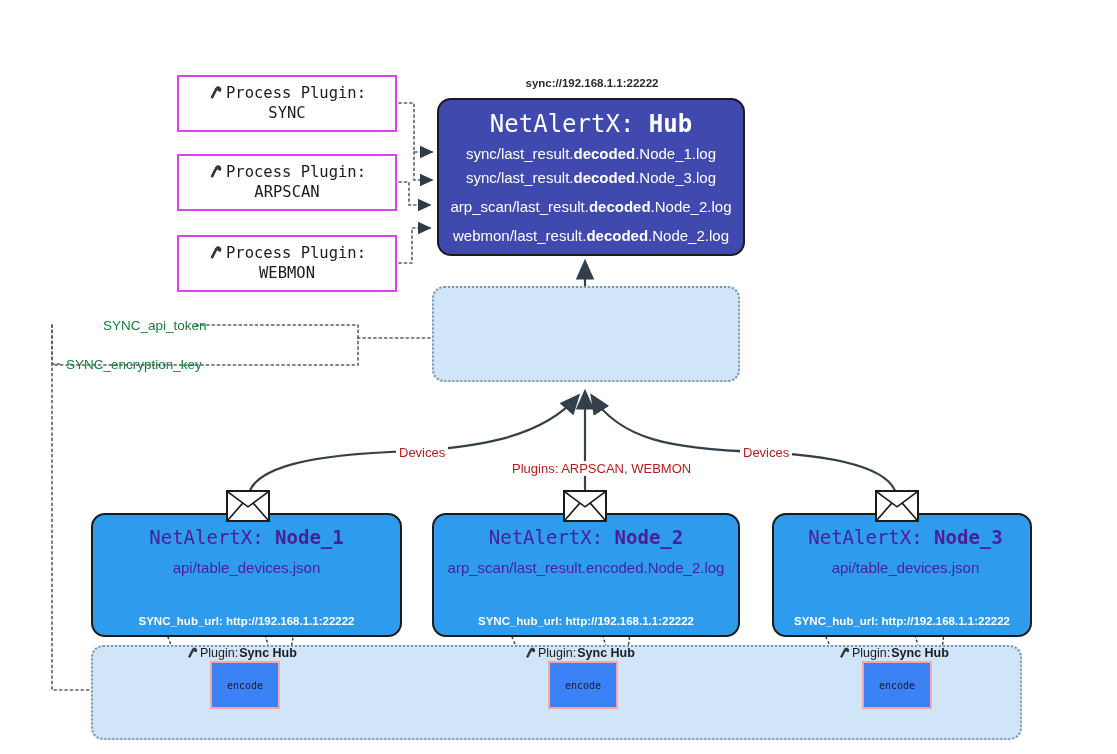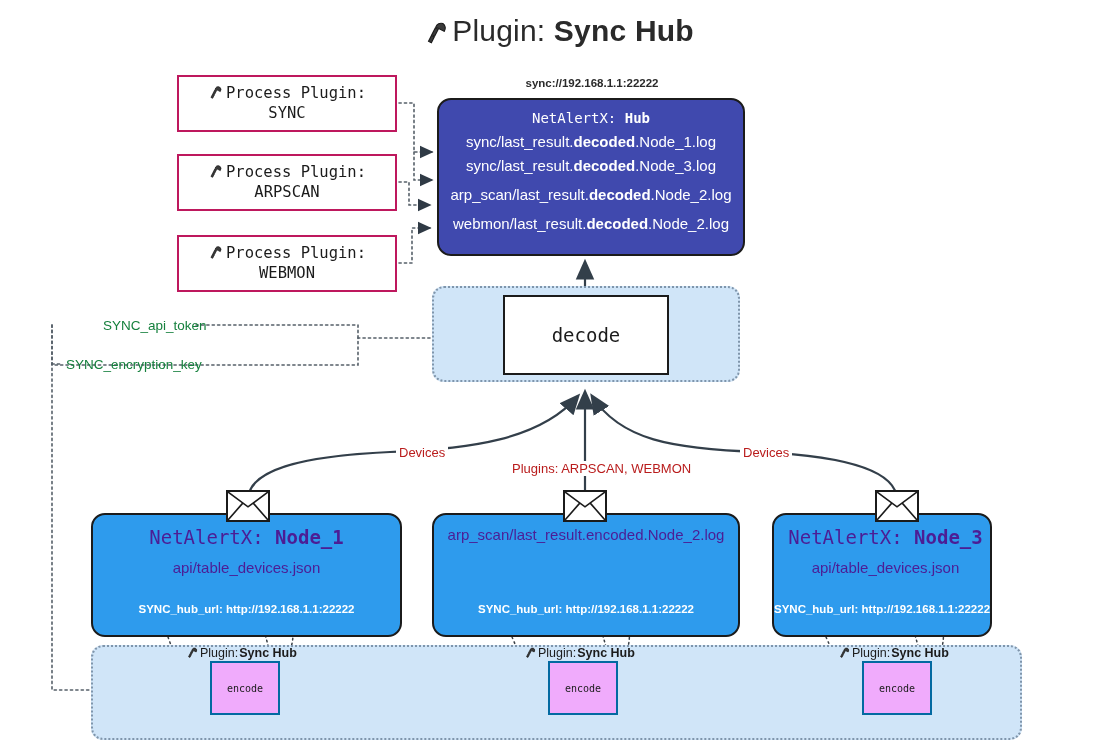--- a/index.html
+++ b/index.html
@@ -18,28 +18,28 @@
   .plug-glyph{display:inline-block;transform:rotate(-18deg);font-size:27px;line-height:1;
               position:relative;top:3px;margin-right:2px;}
 
   
   #hub-url{left:437px;top:77px;width:310px;text-align:center;font-size:11.5px;color:#2a2a2a;font-weight:600;}
 
   
   #hub{left:437px;top:98px;width:308px;height:158px;background:#4049ae;border:2px solid #1b1b1b;
        border-radius:14px;}
   #hub .hub-title{margin-top:10px;text-align:center;font-family:"DejaVu Sans Mono",monospace;
-       font-size:14px;color:#ffffff;}
+       font-size:24px;color:#ffffff;}
   #hub .hub-title b{font-weight:700;}
   .hub-line{color:#ffffff;font-size:15px;text-align:center;margin-top:7px;white-space:nowrap;}
   .hub-line.tight{margin-top:12px;}
   .hub-line b{font-weight:700;}
 
   
-  .pbox{width:220px;height:57px;background:#ffffff;border:2px solid #be185d;
+  .pbox{width:220px;height:57px;background:#ffffff;border:2px solid #d946ef;
         font-family:"DejaVu Sans Mono",monospace;font-size:15.5px;color:#1b1b1b;
         display:flex;flex-direction:column;align-items:center;justify-content:center;line-height:1.25;}
   .pbox .l1{display:flex;align-items:center;gap:2px;}
   .pbox .l1 .pg{font-size:16px;display:inline-block;transform:rotate(-18deg);}
   #pbox-sync{left:177px;top:75px;}
   #pbox-arpscan{left:177px;top:154px;}
   #pbox-webmon{left:177px;top:235px;}
 
   
   .secret-lab{font-size:13.5px;color:#15803d;white-space:nowrap;}
@@ -59,37 +59,37 @@
   #lab-dev-right{left:740px;top:445px;}
   #lab-plugins{left:509px;top:461px;}
 
   
   .node{background:#2e9bed;border:2px solid #1b1b1b;border-radius:14px;}
   .node .n-title{margin-top:11px;text-align:center;font-family:"DejaVu Sans Mono",monospace;
        font-size:19px;color:#4c1d95;}
   .node .n-title b{font-weight:700;}
   .node .n-line{color:#4c1d95;font-size:15px;text-align:center;margin-top:11px;white-space:nowrap;}
   .node .n-line.pair{}
-  .node .n-foot{position:absolute;left:0;bottom:20px;width:100%;text-align:center;
+  .node .n-foot{position:absolute;left:0;bottom:8px;width:100%;text-align:center;
        font-size:11.5px;color:#ffffff;font-weight:600;white-space:nowrap;}
   #node1{left:91px;top:513px;width:311px;height:124px;}
   #node2{left:432px;top:513px;width:308px;height:124px;}
-  #node3{left:772px;top:513px;width:220px;height:124px;padding-left:7px;}
+  #node3{left:772px;top:513px;width:260px;height:124px;padding-left:7px;}
 
   
   .env{width:44px;height:32px;background:#ffffff;border:2px solid #1b1b1b;}
   #env1{left:226px;top:490px;}
   #env2{left:563px;top:490px;}
   #env3{left:875px;top:490px;}
   .env svg{display:block;width:100%;height:100%;}
 
   
   #bottom-band{left:91px;top:645px;width:931px;height:95px;background:#d0e5f8;
        border:2px dotted #7f95ab;border-radius:12px;}
-  .enc-box{width:70px;height:54px;background:#f0abfc;border:2px solid #0369a1;
+  .enc-box{width:70px;height:48px;background:#3b82f6;border:2px solid #fca5a5;
        display:flex;align-items:center;justify-content:center;
        font-family:"DejaVu Sans Mono",monospace;font-size:10px;color:#1b1b1b;}
   #enc1{left:210px;top:661px;}
   #enc2{left:548px;top:661px;}
   #enc3{left:862px;top:661px;}
   .enc-cap{font-size:12.5px;color:#1b1b1b;white-space:nowrap;display:flex;align-items:center;gap:1px;}
   .enc-cap b{font-weight:700;}
   .enc-cap .pg{font-size:13px;display:inline-block;transform:rotate(-18deg);}
   #cap1{left:186px;top:645px;}
   #cap2{left:524px;top:645px;}
@@ -146,32 +146,20 @@
       <path d="M512,637 C522,660 528,676 541,687" marker-end="url(#arrB)"></path>
       <path d="M619,661 C636,650 636,600 590,572 C560,556 500,565 444,585"></path>
       <path d="M585,512 C585,560 595,612 610,660"></path>
 
       <path d="M826,637 C836,660 844,676 855,687" marker-end="url(#arrB)"></path>
       <path d="M933,661 C950,650 950,600 905,572 C880,558 852,565 842,600"></path>
       <path d="M897,512 C897,560 908,612 922,660"></path>
     </g>
   </svg>
 
-  <div id="title" class="abs">
-    <span class="plug-glyph">
-      <svg width="27" height="27" viewBox="0 0 24 24">
-          <g fill="#3a3a3a" stroke="#1b1b1b" stroke-width="1">
-        <path d="M3 19 l4-4 2 2 -4 4z"></path>
-            <path d="M7.5 14.5 l5-5 2 2 -5 5z"></path>
-        <path d="M13 9 a5 5 0 0 1 7 -1 a5 5 0 0 1 -1 7 z"></path>
-          </g>
-        </svg>
-    </span><span class="t-light">Plugin:</span>
-    <span class="t-bold">Sync Hub</span>
-  </div>
 
   <div id="hub-url" class="abs">sync://192.168.1.1:22222</div>
 
   <div id="hub" class="abs">
     <div class="hub-title">
       <span>NetAlertX:</span>
       <b>Hub</b>
     </div>
     <div class="hub-line">
       <span>sync/last_result.</span><b>decoded</b><span>.Node_1.log</span>
@@ -232,36 +220,39 @@
       </span>
       <span>Process Plugin:</span>
     </div>
     <div>WEBMON</div>
   </div>
 
   <div id="sec-token" class="abs secret-lab">SYNC_api_token</div>
   <div id="sec-key" class="abs secret-lab">SYNC_encryption_key</div>
 
   <div id="decode-band" class="abs"></div>
-  <div id="decode-box" class="abs">decode</div>
 
   <div id="lab-dev-left" class="abs edge-lab">Devices</div>
   <div id="lab-dev-right" class="abs edge-lab">Devices</div>
   <div id="lab-plugins" class="abs edge-lab">Plugins: ARPSCAN, WEBMON</div>
 
   <div id="node1" class="abs node">
     <div class="n-title">
       <span>NetAlertX:</span>
       <b>Node_1</b>
     </div>
     <div class="n-line">api/table_devices.json</div>
     <div class="n-foot">SYNC_hub_url: http://192.168.1.1:22222</div>
   </div>
 
   <div id="node2" class="abs node">
+    <div class="n-title">
+      <span>NetAlertX:</span>
+      <b>Node_2</b>
+    </div>
     <div class="n-line pair">arp_scan/last_result.encoded.Node_2.log</div>
     <div class="n-foot">SYNC_hub_url: http://192.168.1.1:22222</div>
   </div>
 
   <div id="node3" class="abs node">
     <div class="n-title">
       <span>NetAlertX:</span>
       <b>Node_3</b>
     </div>
     <div class="n-line">api/table_devices.json</div>

